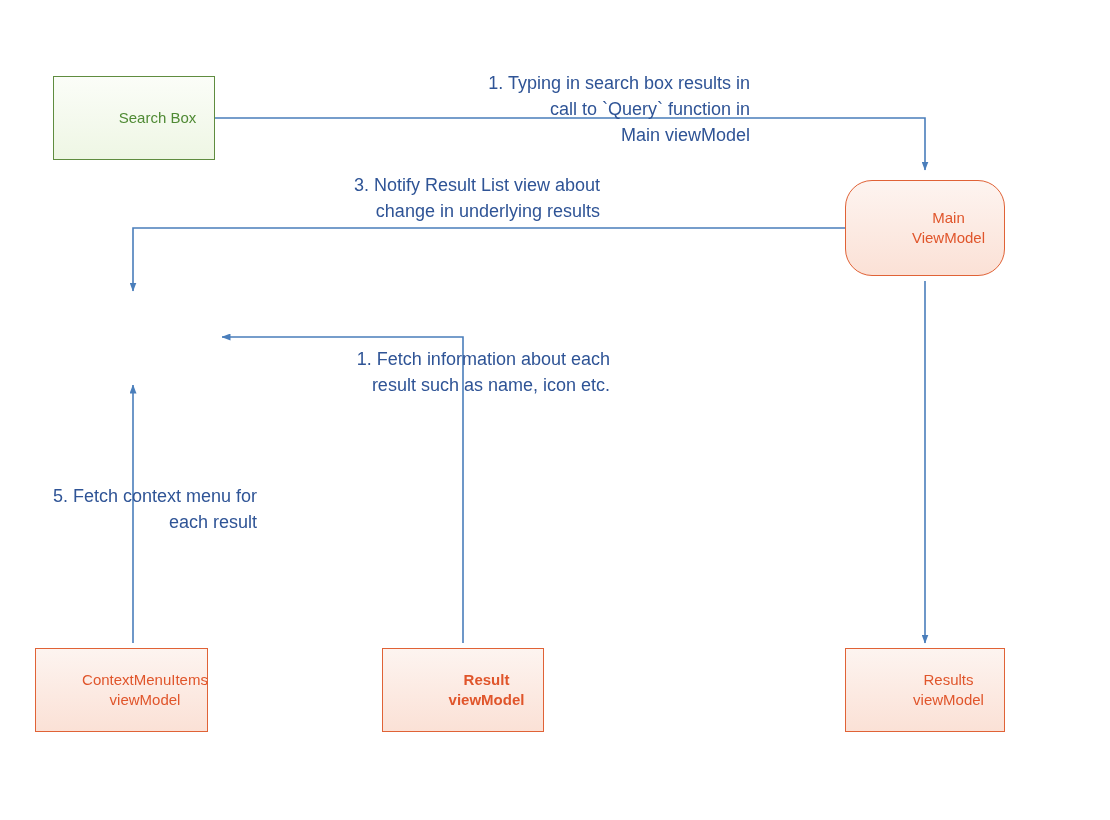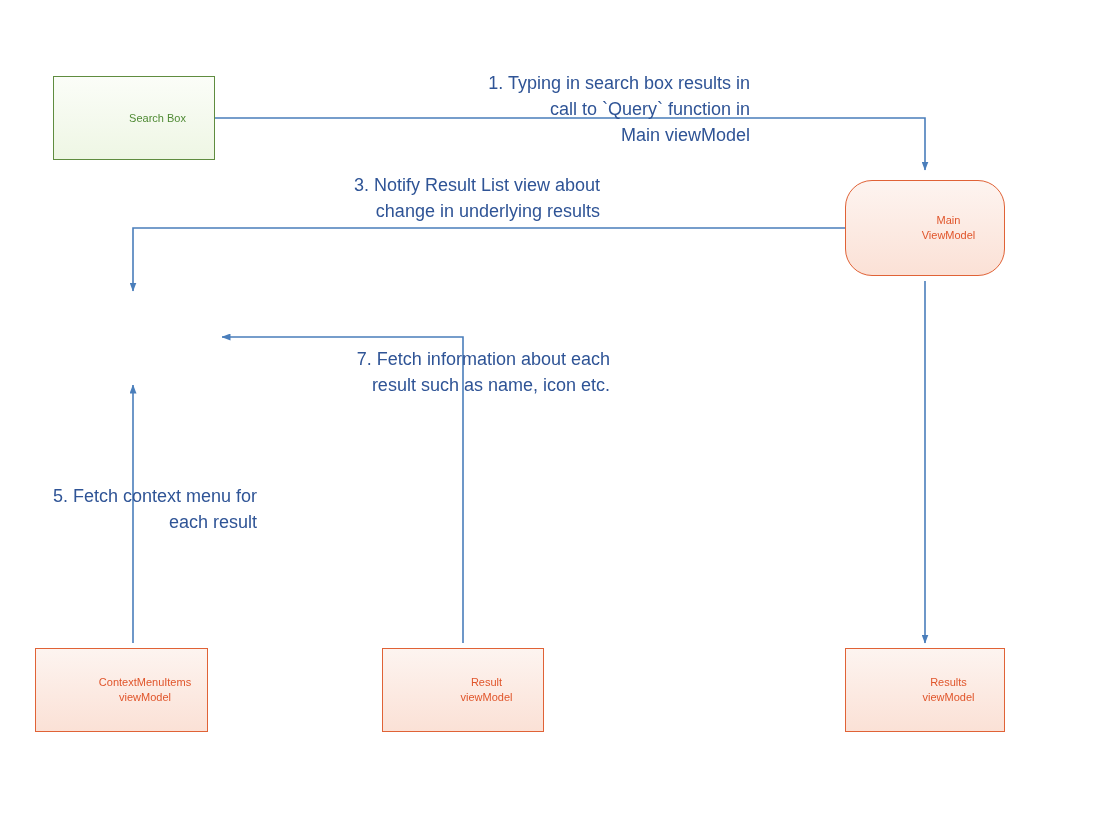--- a/index.html
+++ b/index.html
@@ -23,21 +23,21 @@
     height: 820px;
     pointer-events: none;
   }
   .node {
     position: absolute;
     box-sizing: border-box;
     display: flex;
     align-items: center;
     justify-content: center;
     text-align: center;
-    font-size: 11px;
+    font-size: 15px;
     line-height: 1.35;
     white-space: pre-line;
     padding-left: 47px;
   }
   .node.green {
     border: 1px solid #5f8c3f;
     color: #4f8a34;
     background: linear-gradient(to bottom, #fbfdf8 0%, #eef6e4 100%);
   }
   .node.orange {
@@ -89,33 +89,33 @@
 
   <div class="node green" style="left:53px; top:76px; width:162px; height:84px;">Search Box</div>
 
   <div class="node orange" style="left:845px; top:180px; width:160px; height:96px;border-radius:27px;">Main
 ViewModel</div>
 
 
   <div class="node orange" style="left:35px; top:648px; width:173px; height:84px;">ContextMenuItems
 viewModel</div>
 
-  <div class="node orange" style="left:382px; top:648px; width:162px; height:84px;">Result
+  <div class="node orange" style="left:382px; top:648px; width:162px; height:84px;font-weight:bold;">Result
 viewModel</div>
 
   <div class="node orange" style="left:845px; top:648px; width:160px; height:84px;">Results
 viewModel</div>
 
   <div class="label" style="left:450px; top:70px; width:300px;">1. Typing in search box results in
 call to `Query` function in
 Main viewModel</div>
 
 
   <div class="label" style="left:310px; top:172px; width:290px;">3. Notify Result List view about
 change in underlying results</div>
 
-  <div class="label" style="left:320px; top:346px; width:290px;">7. Fetch information about each
+  <div class="label" style="left:320px; top:346px; width:290px;">1. Fetch information about each
 result such as name, icon etc.</div>
 
   <div class="label" style="left:12px; top:483px; width:245px;">5. Fetch context menu for
 each result</div>
 
 </div>
 
 </body></html>

